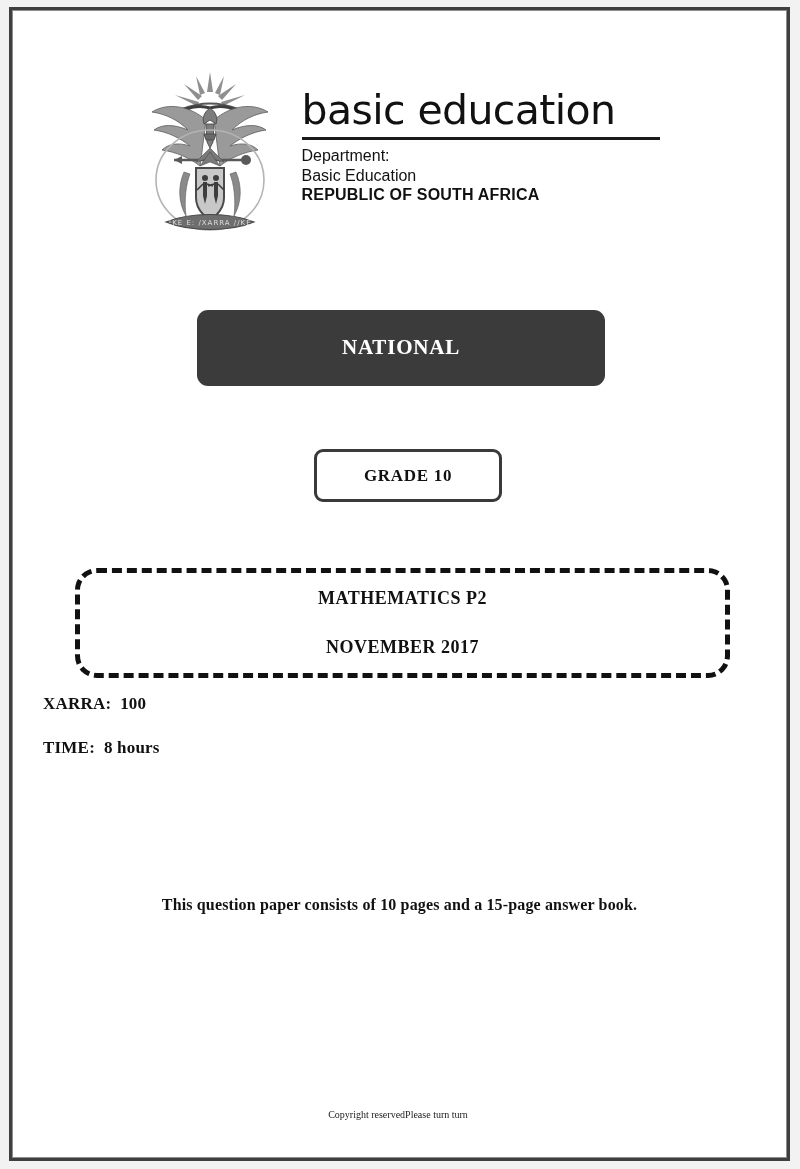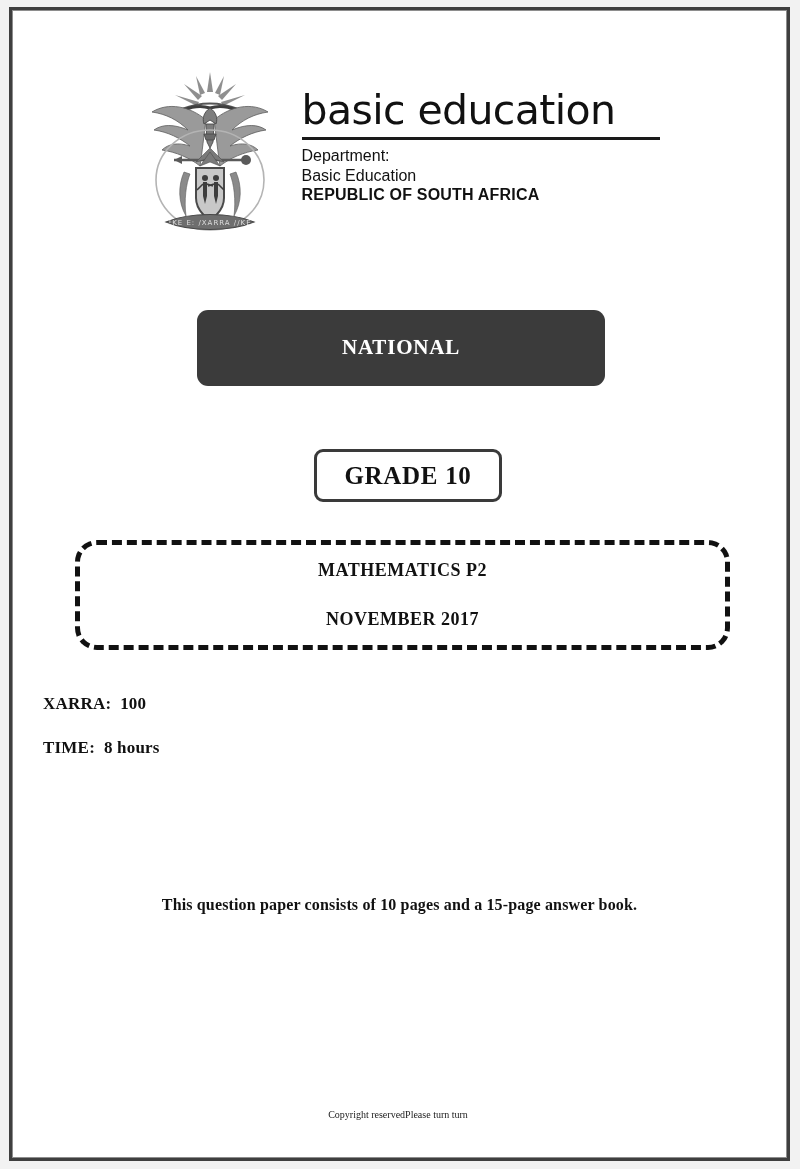--- a/index.html
+++ b/index.html
@@ -127,31 +127,31 @@
     width: 182px;
     height: 47px;
     border: 3px solid #3a3a3a;
     border-radius: 9px;
     background: #ffffff;
     display: flex;
     align-items: center;
     justify-content: center;
   }
   #grade-box .grade-text {
-    font-size: 25px;
+    font-size: 17px;
     font-weight: bold;
     letter-spacing: 0.7px;
     color: #111111;
     font-family: Liberation Serif, serif;
   }
 
   
   #subject-box {
     position: absolute;
-    left: 61px; top: 528px;
+    left: 61px; top: 556px;
     width: 655px;
     height: 110px;
     border: 5px dashed #111111;
     border-radius: 22px;
     background: #ffffff;
     display: flex;
     flex-direction: column;
     align-items: center;
     justify-content: center;
     box-sizing: border-box;

